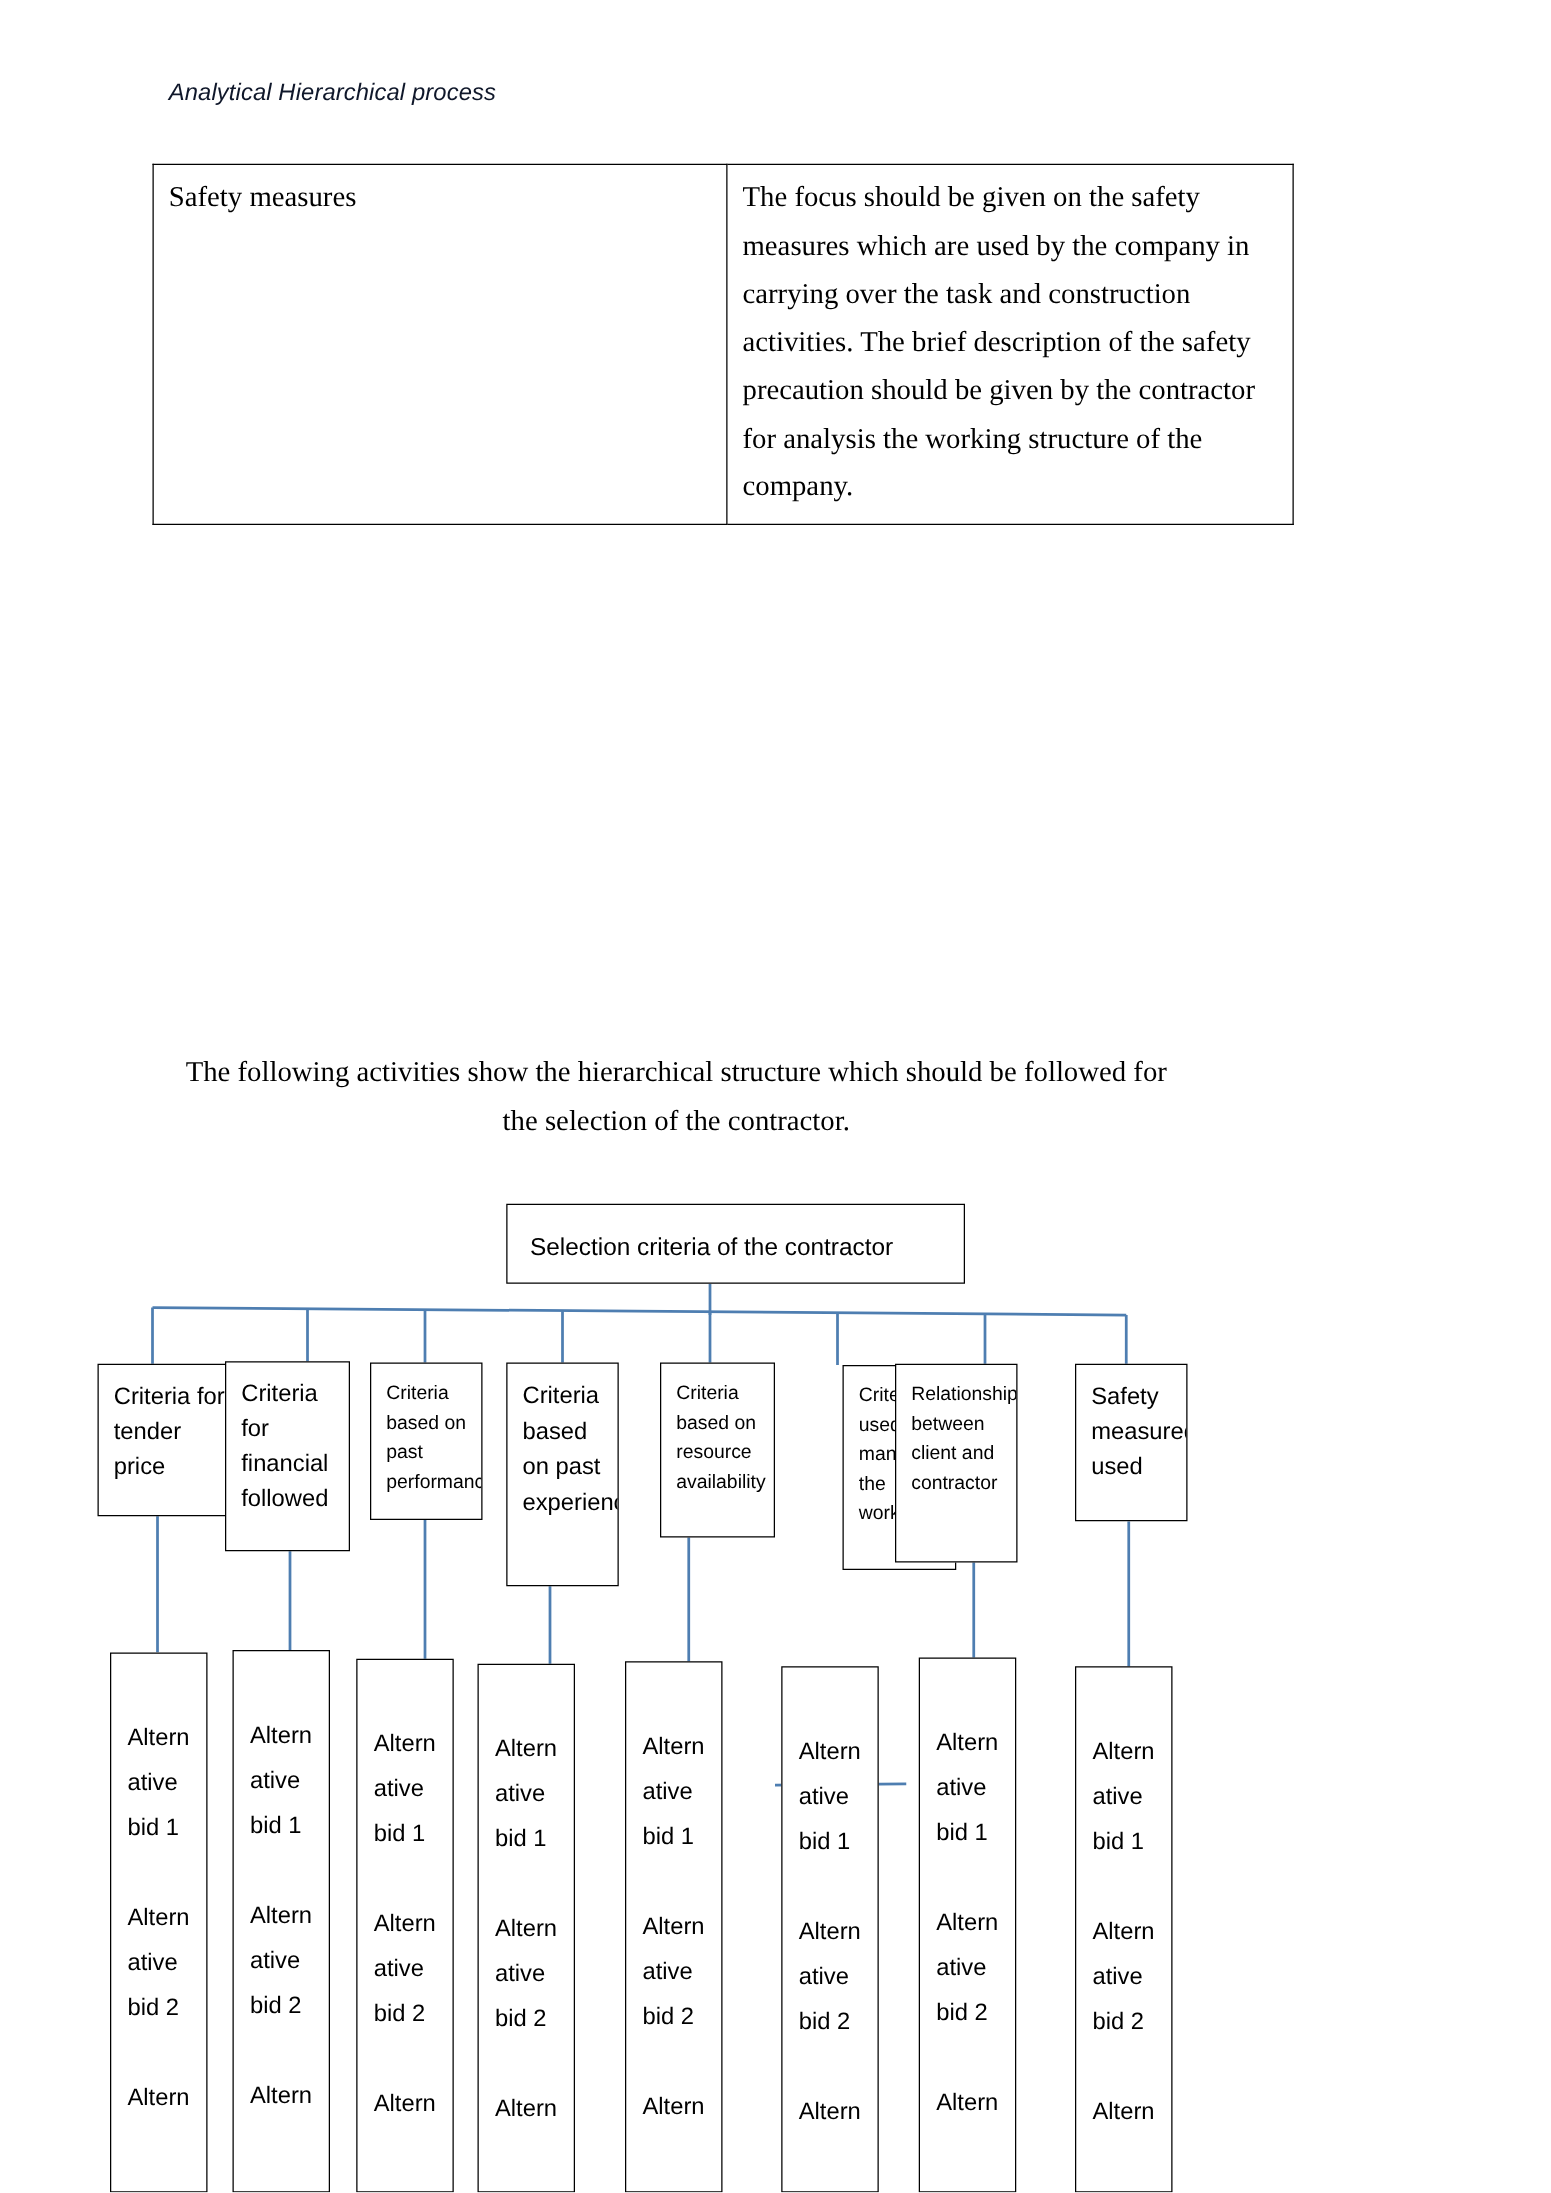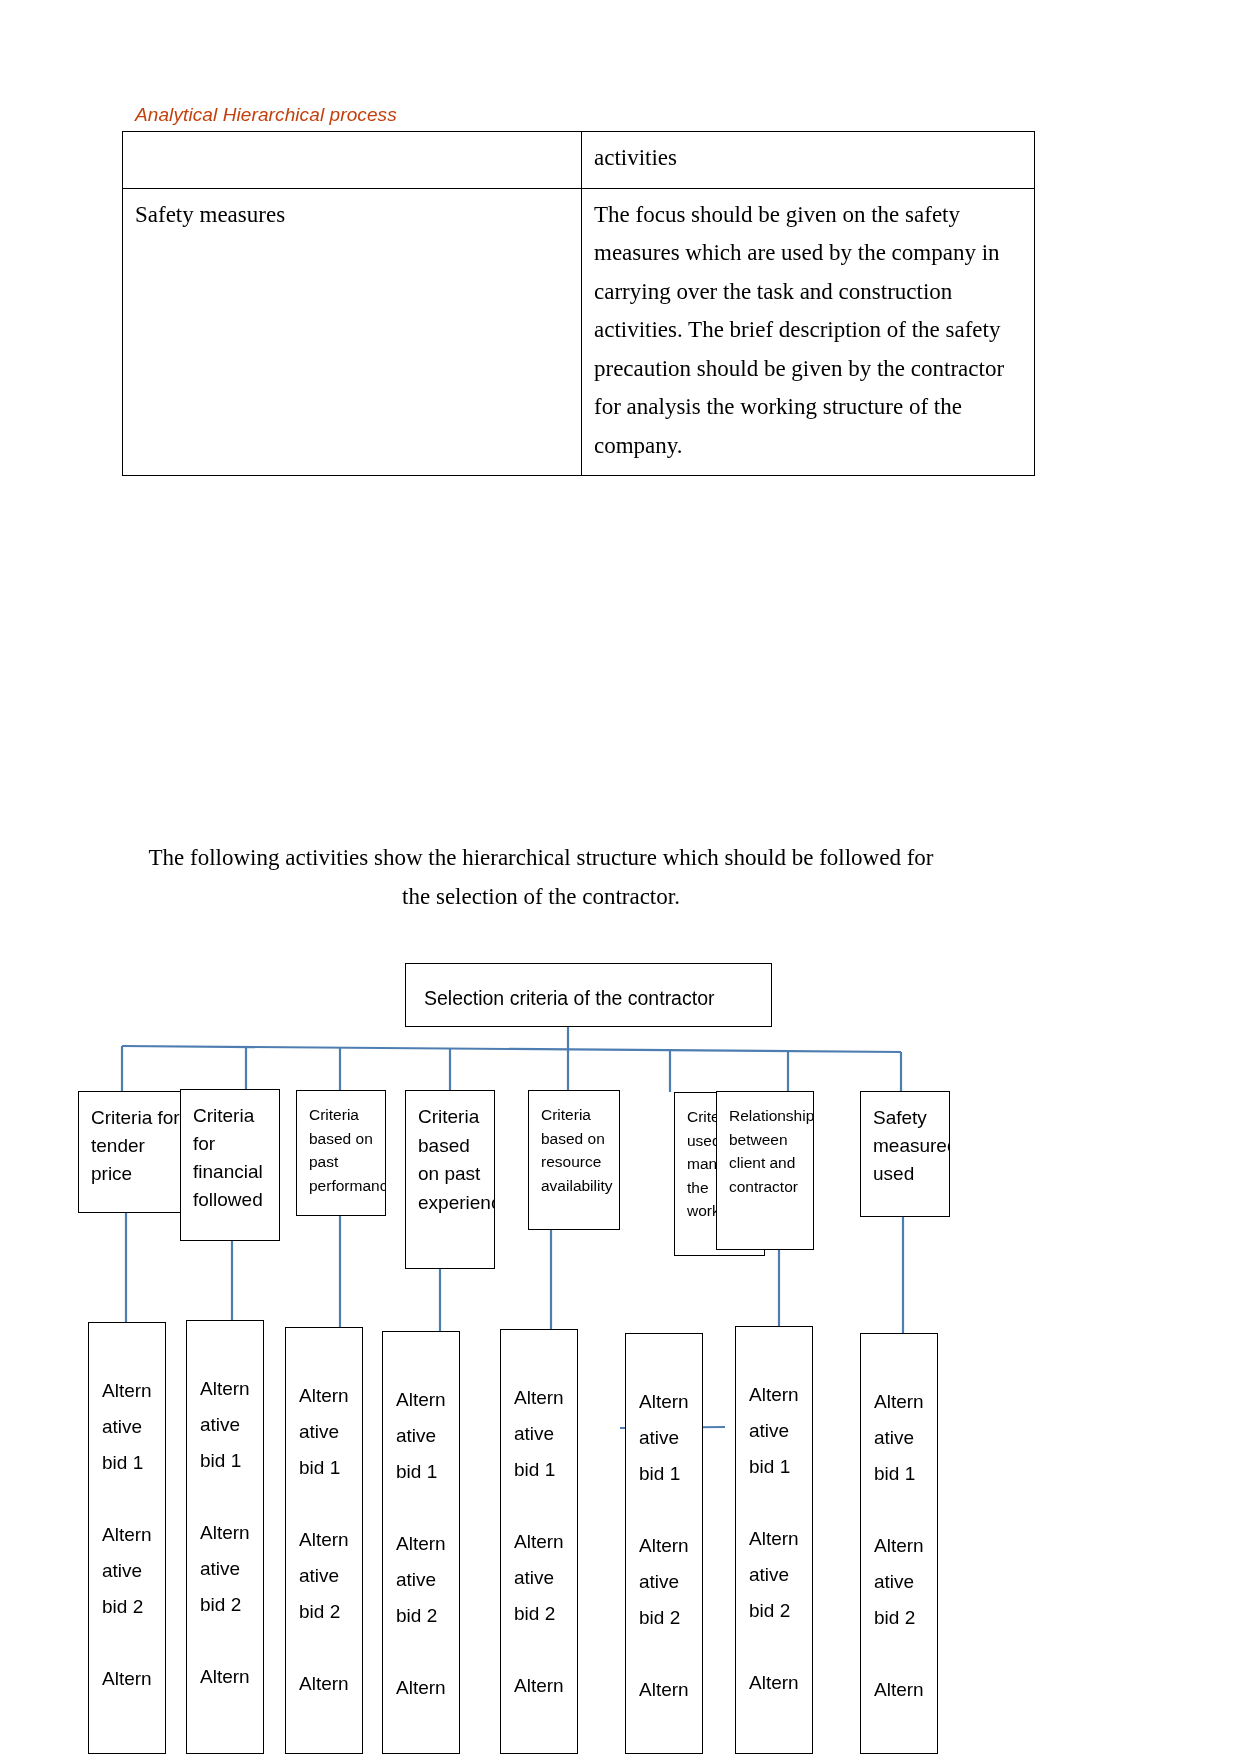--- a/index.html
+++ b/index.html
@@ -21,23 +21,22 @@
 
   
   .doc-header {
     position: absolute;
     left: 135px;
     top: 64px;
     font-family: "Liberation Sans", sans-serif;
     font-style: italic;
     font-size: 19px;
     letter-spacing: .1px;
-    color: #c2410c;
+    color: #0f172a;
     white-space: nowrap;
-    margin-top: 40px;
   }
 
   
   .tbl {
     position: absolute;
     left: 122px;
     top: 131px;
     width: 862px;
     border-collapse: collapse;
     table-layout: fixed;
@@ -110,24 +109,20 @@
 </style>
 </head>
 <body>
 
 <div id="page">
 
   <div class="doc-header">Analytical Hierarchical process</div>
 
   <table class="tbl">
     <tbody>
-      <tr>
-        <td class="col-a"></td>
-        <td class="col-b">activities</td>
-      </tr>
       <tr>
         <td class="col-a">Safety measures</td>
         <td class="col-b">The focus should be given on the safety measures which are used by the company in carrying over the task and construction activities. The brief description of the safety precaution should be given by the contractor for analysis the working structure of the company.</td>
       </tr>
     </tbody>
   </table>
 
   <div class="para">The following activities show the hierarchical structure which should be followed for the selection of the contractor.</div>
 
   <div class="diagram">

